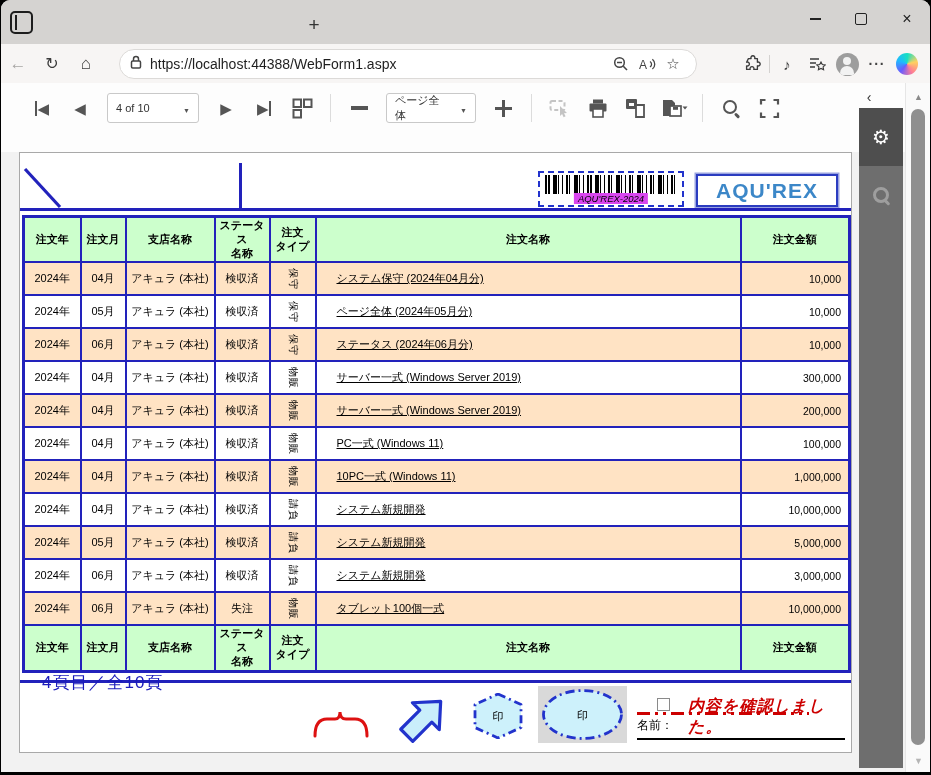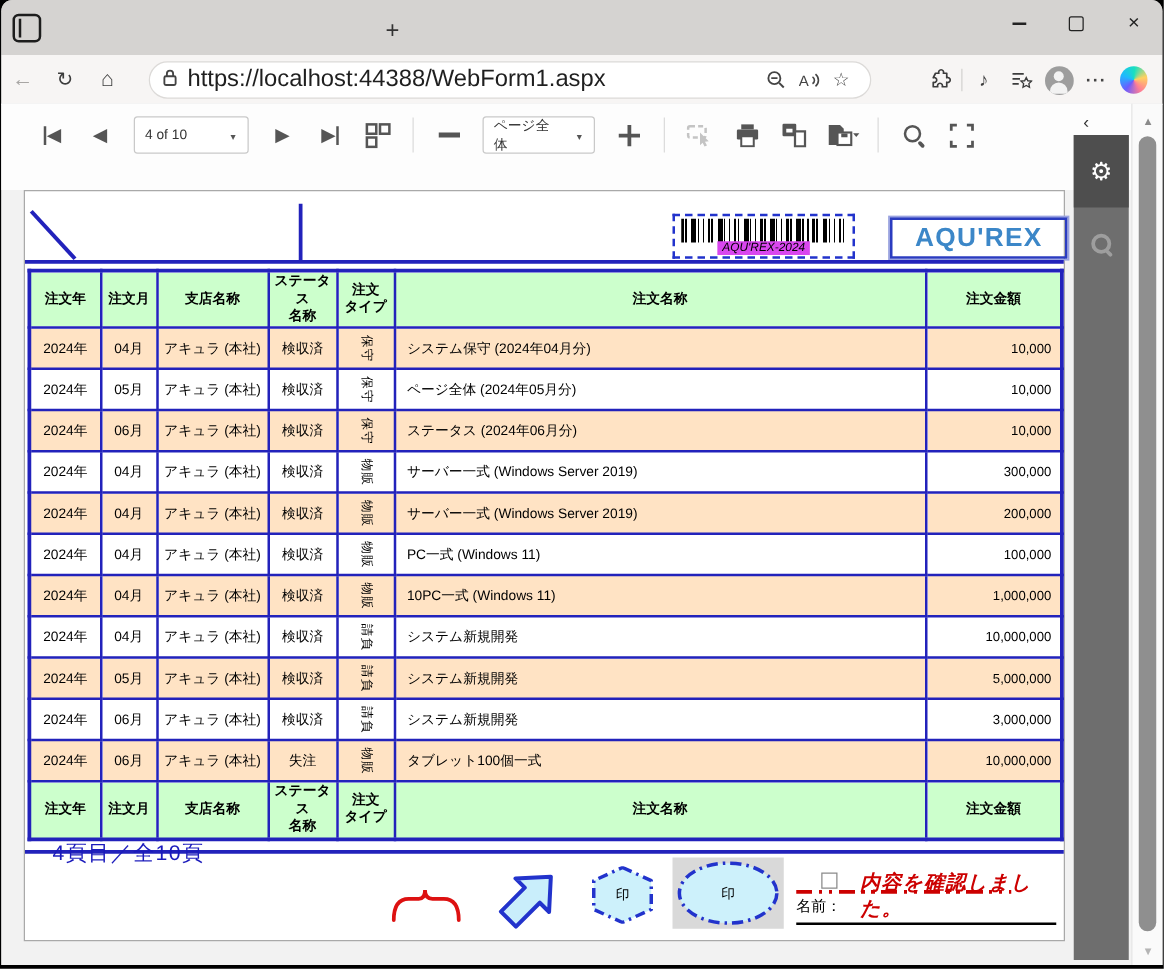--- a/index.html
+++ b/index.html
@@ -30,21 +30,21 @@
   
   .addressbar{position:absolute;left:0;top:44px;width:100%;height:39px;background:#f7f5f4;border-bottom:1px solid #e0dedd;
               display:flex;align-items:center;}
   .nav-btn{width:34px;height:30px;display:flex;align-items:center;justify-content:center;font-size:17px;color:#3c3c3c;cursor:pointer;}
   .nav-btn.back{color:#a8a6a4;}
   .back::before{content:"←";}
   .refresh::before{content:"↻";font-size:16px;}
   .home::before{content:"⌂";font-size:17px;}
   .urlpill{position:absolute;left:118px;top:5px;width:578px;height:30px;background:#fff;border:1px solid #dcdad8;
            border-radius:15px;display:flex;align-items:center;padding:0 10px;box-sizing:border-box;cursor:text;}
-  .url-text{font-size:19px;color:#1f1f1f;flex:1;margin-left:8px;white-space:nowrap;overflow:hidden;}
+  .url-text{font-size:14px;color:#1f1f1f;flex:1;margin-left:8px;white-space:nowrap;overflow:hidden;}
   .pill-ic{width:26px;height:24px;display:flex;align-items:center;justify-content:center;color:#444;cursor:pointer;flex:none;}
   .star::before{content:"☆";font-size:15px;}
   .bar-right{position:absolute;right:8px;top:5px;height:30px;display:flex;align-items:center;}
   .bar-ic{width:30px;height:28px;display:flex;align-items:center;justify-content:center;color:#3c3c3c;cursor:pointer;}
   .divider{width:1px;height:18px;background:#d4d2d0;margin:0 2px;}
   .media::before{content:"♪";font-size:15px;}
   .more::before{content:"···";font-weight:bold;font-size:14px;letter-spacing:1px;color:#444;}
   .avatar{width:23px;height:23px;border-radius:50%;background:#9d9d9d;position:relative;overflow:hidden;}
   .avatar::before{content:"";position:absolute;left:7.5px;top:4px;width:8px;height:8px;border-radius:50%;background:#f2f2f2;}
   .avatar::after{content:"";position:absolute;left:4.5px;top:13.5px;width:14px;height:9px;border-radius:7px 7px 0 0;background:#f2f2f2;}
@@ -79,31 +79,31 @@
   
   .report-page{position:absolute;left:18px;top:69px;width:831px;height:599px;background:#fff;border:1px solid #a9a9a9;box-sizing:content-box;}
   .rp{position:absolute;}
   .rpt-title{left:54px;top:20px;font-size:19px;color:#0000bb;text-decoration:underline;letter-spacing:1px;font-weight:500;}
   .vline{left:219px;top:10px;width:3px;height:46px;background:#2222bb;}
   .hrule{left:0px;top:55px;width:831px;height:3px;background:#2222bb;}
   .barcode-box{left:518px;top:18px;width:146px;height:36px;border:2px dashed #2233cc;box-sizing:border-box;}
   .bars{position:absolute;left:5px;right:5px;top:2px;height:19px;
         background:repeating-linear-gradient(90deg,#000 0 2px,#fff 2px 3px,#000 3px 4.5px,#fff 4.5px 8px,#000 8px 12px,#fff 12px 13px,#000 13px 14px,#fff 14px 17px,#000 17px 18px,#fff 18px 21px);}
   .bc-label{position:absolute;left:50%;bottom:1px;transform:translateX(-50%);font-size:9.5px;font-style:italic;background:#d946ef;padding:0 4px;white-space:nowrap;color:#000;}
-  .logo-box{left:692px;top:21px;width:142px;height:33px;border:2px solid #2b3cc0;box-shadow:0 0 0 1.5px #9aa3e0;
+  .logo-box{left:676px;top:21px;width:142px;height:33px;border:2px solid #2b3cc0;box-shadow:0 0 0 1.5px #9aa3e0;
             display:flex;align-items:center;justify-content:center;box-sizing:border-box;}
   .logo-text{font-size:21px;font-weight:bold;color:#3c87c8;letter-spacing:1px;}
   .table-wrap{left:2px;top:62px;width:827px;}
   table.order-table{border-collapse:collapse;table-layout:fixed;width:826px;border:3px solid #2222bb;}
   .order-table th,.order-table td{border:2px solid #2222bb;font-size:11px;color:#000;text-align:center;overflow:hidden;padding:1px 2px;}
   .order-table th{background:#ccffcc;font-weight:bold;white-space:pre-line;height:31px;line-height:1.25;}
   .order-table tbody tr{height:33px;}
   .order-table tr.row-peach td{background:#ffe3c4;}
   .order-table tr.row-white td{background:#ffffff;}
-  .order-table td:nth-child(6){text-align:left;padding-left:9px;}
+  .order-table td:nth-child(6){text-align:left;padding-left:20px;text-decoration:underline;}
   .order-table td:nth-child(7){text-align:right;padding-right:7px;font-size:10.5px;}
   .rot{display:inline-block;transform:rotate(90deg);white-space:nowrap;font-size:10px;letter-spacing:1px;}
   .footer-rule{left:0px;top:527px;width:831px;height:3px;background:#2222bb;}
   .page-footer{left:22px;top:518px;font-size:17px;color:#1a1abb;letter-spacing:1px;}
   .stamp-label{position:absolute;left:0;right:0;top:50%;transform:translateY(-50%);text-align:center;font-size:11px;color:#000;}
   .hex-stamp{left:452px;top:540px;width:52px;height:46px;}
   .oval-wrap{left:518px;top:533px;width:89px;height:57px;background:#d9d9d9;display:flex;align-items:center;justify-content:center;}
   .checkbox{left:637px;top:545px;width:13px;height:13px;border:1.4px solid #8a8a8a;background:#fff;box-sizing:border-box;}
   .confirm-text{left:668px;top:543px;font-size:16px;font-weight:bold;font-style:italic;color:#cc0000;letter-spacing:1px;}
   .red-dashline{left:617px;top:559px;width:172px;height:3.4px;

